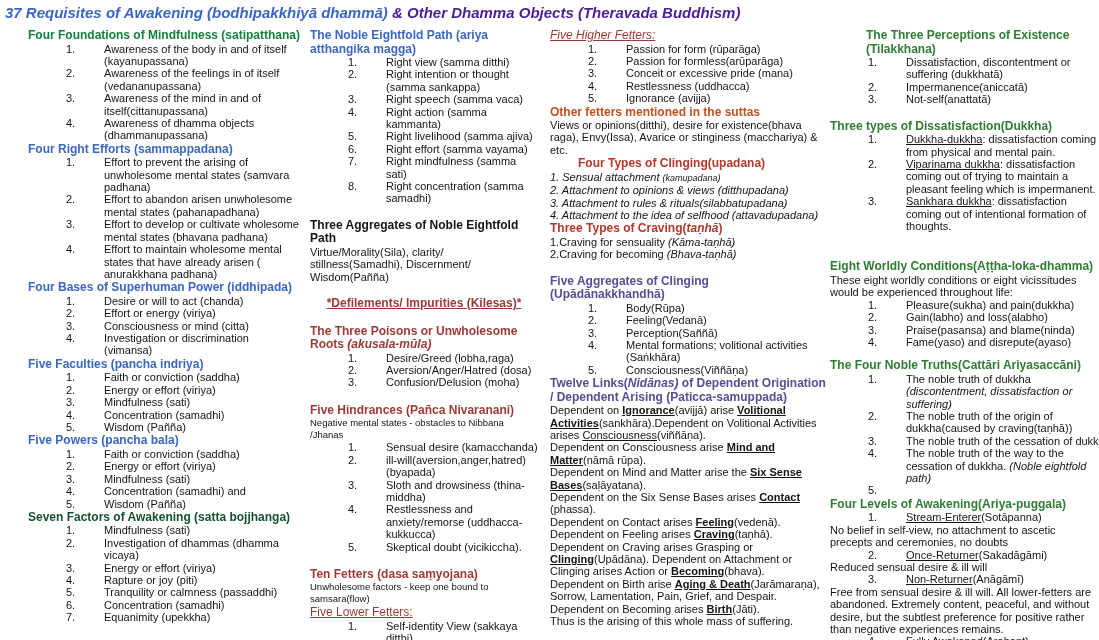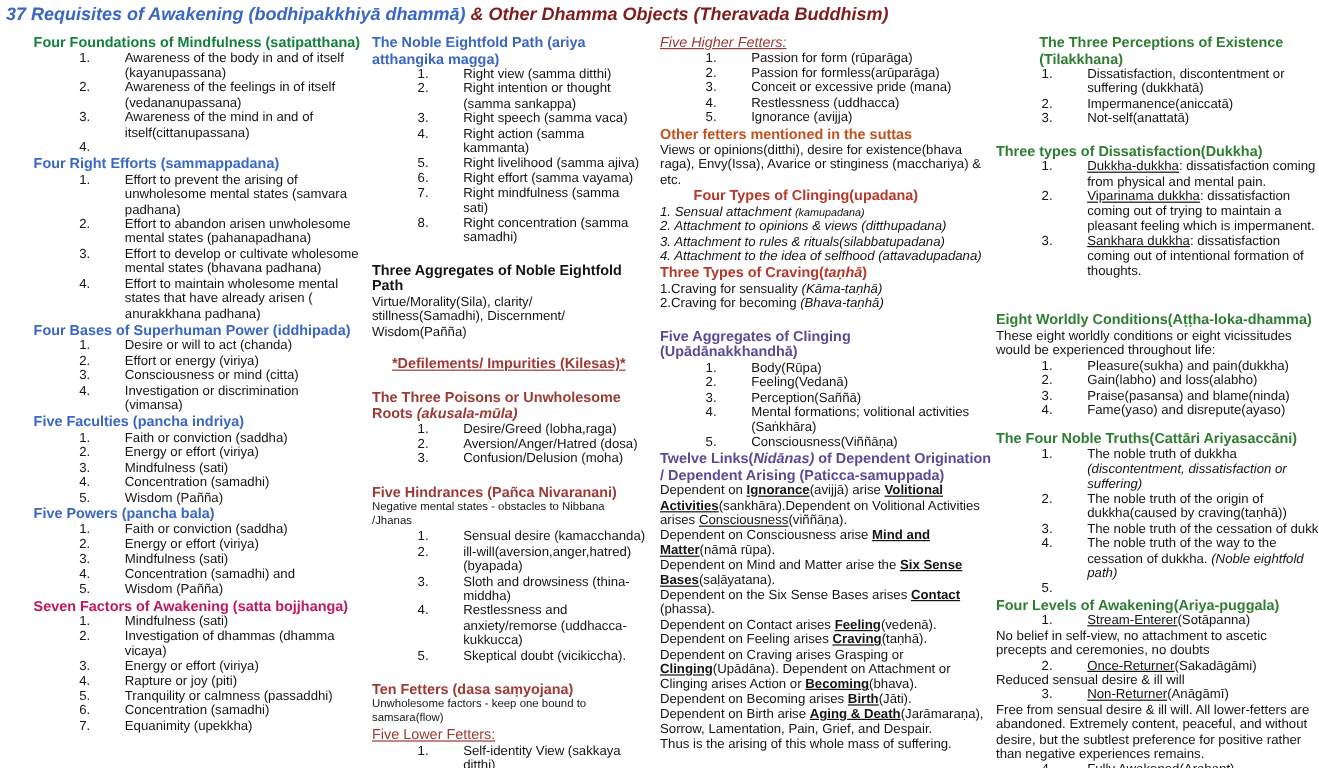--- a/index.html
+++ b/index.html
@@ -22,40 +22,41 @@
   .text.s-i { font-style:italic; }
   .s-b { font-weight:bold; }
   .s-u { text-decoration:underline; }
   .s-i { font-style:italic; }
   .s-sm { font-size:9px; }
 </style>
 </head>
 <body>
 
 <div class="title">
-  <span style="color: rgb(58, 102, 196);">37 Requisites of Awakening (bodhipakkhiyā dhammā)</span><span style="color: #7f1d1d;"> &amp; Other Dhamma Objects (Theravada Buddhism)</span>
+  <span style="color: rgb(58, 102, 196);">37 Requisites of Awakening (bodhipakkhiyā dhammā)</span><span style="color: #4c1d95;"> &amp; Other Dhamma Objects (Theravada Buddhism)</span>
 </div>
 
 <div class="cols">
     <div class="col" style="width: 272px; margin-left: 23px;">
       <div class="heading" style="color: #15803d;"><span>Four Foundations of Mindfulness (satipatthana)</span></div>
       <div class="item">
         <span class="n">1.</span>
         <span class="it"><span>Awareness of the body in and of itself (kayanupassana)</span></span>
       </div>
       <div class="item">
         <span class="n">2.</span>
         <span class="it"><span>Awareness of the feelings in of itself (vedananupassana)</span></span>
       </div>
       <div class="item">
         <span class="n">3.</span>
         <span class="it"><span>Awareness of the mind in and of itself(cittanupassana)</span></span>
       </div>
       <div class="item">
         <span class="n">4.</span>
+        <span class="it"><span>Awareness  of dhamma objects (dhammanupassana)</span></span>
       </div>
       <div class="heading" style="color: rgb(58, 102, 196);"><span>Four Right Efforts (sammappadana)</span></div>
       <div class="item">
         <span class="n">1.</span>
         <span class="it"><span>Effort to prevent the arising of unwholesome mental states (samvara padhana)</span></span>
       </div>
       <div class="item">
         <span class="n">2.</span>
         <span class="it"><span>Effort to abandon arisen unwholesome mental states (pahanapadhana)</span></span>
       </div>
@@ -119,21 +120,21 @@
         <span class="it"><span>Mindfulness (sati)</span></span>
       </div>
       <div class="item">
         <span class="n">4.</span>
         <span class="it"><span>Concentration (samadhi) and</span></span>
       </div>
       <div class="item">
         <span class="n">5.</span>
         <span class="it"><span>Wisdom (Pañña)</span></span>
       </div>
-      <div class="heading" style="color: #be185d;"><span>Seven Factors of Awakening (satta bojjhanga)</span></div>
+      <div class="heading" style="color: #14532d;"><span>Seven Factors of Awakening (satta bojjhanga)</span></div>
       <div class="item">
         <span class="n">1.</span>
         <span class="it"><span>Mindfulness (sati)</span></span>
       </div>
       <div class="item">
         <span class="n">2.</span>
         <span class="it"><span>Investigation of dhammas (dhamma vicaya)</span></span>
       </div>
       <div class="item">
         <span class="n">3.</span>
@@ -296,22 +297,22 @@
         <span class="it"><span>Consciousness(Viññāṇa)</span></span>
       </div>
       <div class="heading" style="color: rgb(91, 74, 150);"><span>Twelve Links(</span><span class="s-i">Nidānas)</span><span> of Dependent Origination / Dependent Arising (Paticca-samuppada)</span></div>
       <div class="text"><span>Dependent on </span><span class="s-b s-u">Ignorance</span><span>(avijjā) arise </span><span class="s-b s-u">Volitional Activities</span><span>(sankhāra).Dependent on Volitional Activities arises </span><span class="s-u">Consciousness</span><span>(viññāṇa).</span></div>
       <div class="text"><span>Dependent on Consciousness arise </span><span class="s-b s-u">Mind and Matter</span><span>(nāmā rūpa).</span></div>
       <div class="text"><span>Dependent on Mind and Matter arise the </span><span class="s-b s-u">Six Sense Bases</span><span>(saḷāyatana).</span></div>
       <div class="text"><span>Dependent on the Six Sense Bases arises </span><span class="s-b s-u">Contact</span><span> (phassa).</span></div>
       <div class="text"><span>Dependent on Contact arises </span><span class="s-b s-u">Feeling</span><span>(vedenā).</span></div>
       <div class="text"><span>Dependent on Feeling arises </span><span class="s-b s-u">Craving</span><span>(taṇhā).</span></div>
       <div class="text"><span>Dependent on Craving arises Grasping or </span><span class="s-b s-u">Clinging</span><span>(Upādāna). Dependent on Attachment or Clinging arises Action or </span><span class="s-b s-u">Becoming</span><span>(bhava).</span></div>
+      <div class="text"><span>Dependent on Birth arise </span><span class="s-b s-u">Aging &amp; Death</span><span>(Jarāmaraṇa), Sorrow, Lamentation, Pain, Grief, and Despair.</span></div>
       <div class="text"><span>Dependent on Becoming arises </span><span class="s-b s-u">Birth</span><span>(Jāti).</span></div>
-      <div class="text"><span>Dependent on Birth arise </span><span class="s-b s-u">Aging &amp; Death</span><span>(Jarāmaraṇa), Sorrow, Lamentation, Pain, Grief, and Despair.</span></div>
       <div class="text"><span>Thus is the arising of this whole mass of suffering.</span></div>
     </div>
     <div class="col" style="width: 269px; margin-left: 4px;">
       <div class="heading" style="color: rgb(47, 125, 50); margin-left: 36px;"><span>The Three Perceptions of Existence (Tilakkhana)</span></div>
       <div class="item">
         <span class="n">1.</span>
         <span class="it"><span>Dissatisfaction, discontentment or suffering (dukkhatā)</span></span>
       </div>
       <div class="item">
         <span class="n">2.</span>

